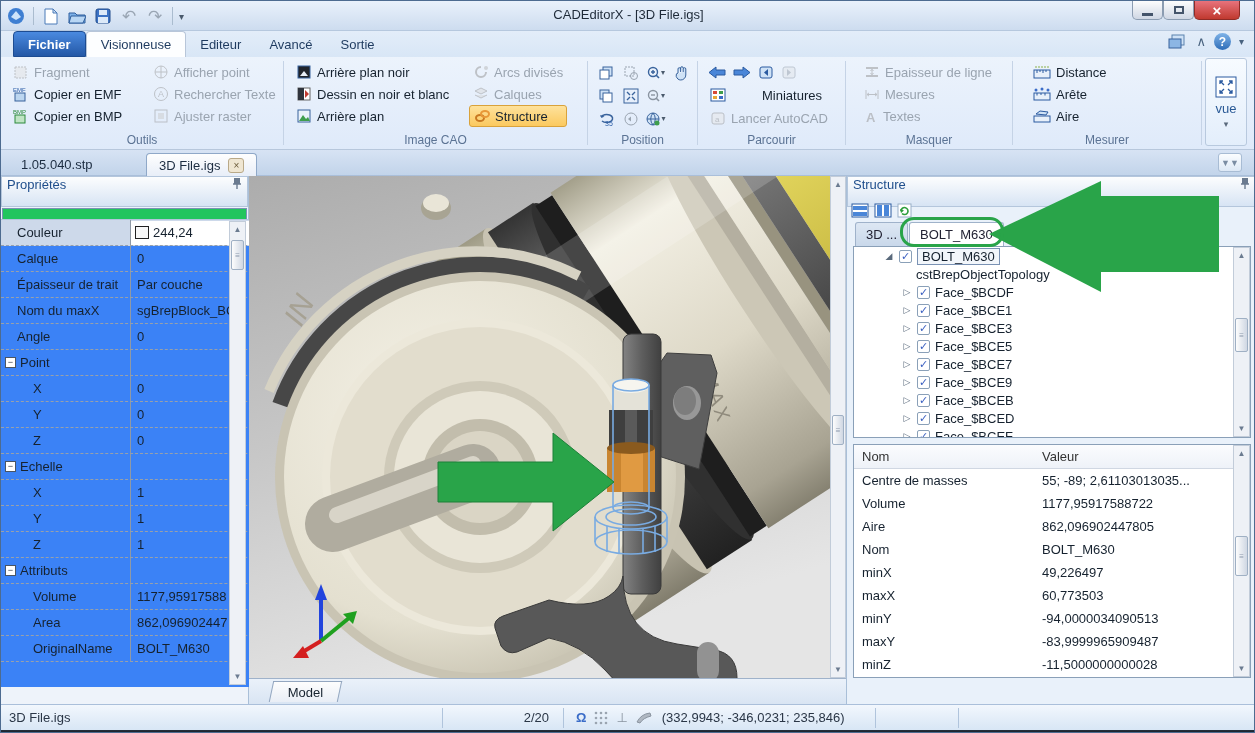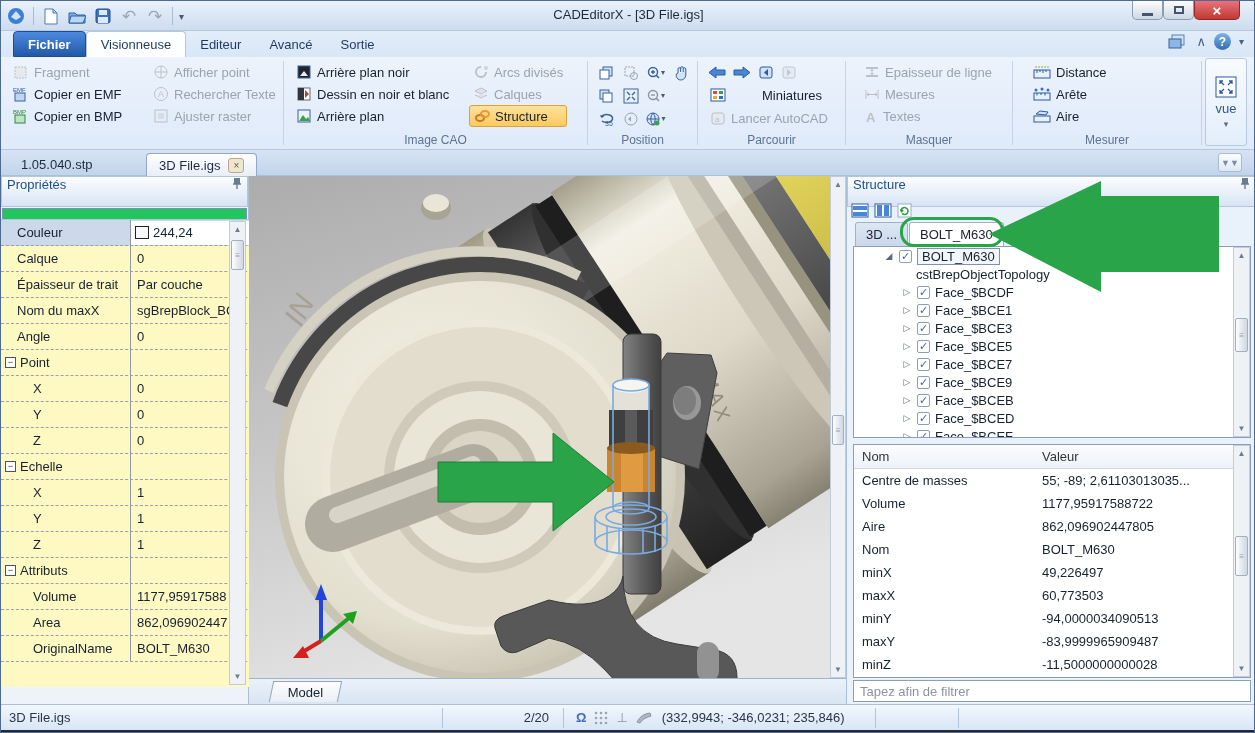--- a/index.html
+++ b/index.html
@@ -45,21 +45,21 @@
   .dtab.active{background:linear-gradient(#fefefe,#e8eef8);border:1px solid #8fa8c8;border-bottom:none;border-radius:4px 4px 0 0;}
   .closebtn{margin-left:8px;width:16px;height:15px;border:1px solid #b9a988;background:#efe6d2;border-radius:3px;
             font-size:10px;display:flex;align-items:center;justify-content:center;color:#6b5b3a;}
   .chevbtn{position:absolute;right:14px;top:3px;width:24px;height:19px;border:1px solid #a8bcd4;border-radius:3px;
            background:linear-gradient(#fbfdff,#dde8f5);color:#7a8ca2;font-size:9px;display:flex;align-items:center;justify-content:center;}
   
   .leftpanel{left:0;top:175px;width:248px;height:528px;background:#eef3fa;border-right:1px solid #a9bfd8;}
   .phead{height:31px;background:linear-gradient(#fcfdfe,#d7e4f4);border:1px solid #b4c6dc;display:flex;
          justify-content:space-between;padding:0 5px;color:#1f4e8c;}
   .combo{margin:1px;height:37px;background:#22c55e;border:1px solid #7a92b4;display:flex;align-items:center;justify-content:space-between;padding:16px 4px;}
-  .grid{position:absolute;left:0;top:43px;width:276px;bottom:17px;background:#fef9c3;border-top:1px solid #b4c6dc;}
+  .grid{position:absolute;left:0;top:43px;width:276px;bottom:17px;background:#3b82f6;border-top:1px solid #b4c6dc;}
   .prow{display:flex;height:26px;border-bottom:1px dashed #97a0ab;align-items:center;}
   .plabel{width:130px;padding-left:16px;border-right:1px solid #8f99a6;height:100%;display:flex;align-items:center;}
   .plabel.grp{padding-left:4px;gap:4px;}
   .plabel.child{padding-left:32px;}
   .pval{flex:1;padding-left:6px;overflow:hidden;white-space:nowrap;}
   .grpbox{width:11px;height:11px;border:1px solid #4a5564;background:#fff;font-size:9px;line-height:9px;text-align:center;color:#2a3442;}
   .colorcell{background:#fff;height:24px;display:flex;align-items:center;gap:4px;padding-left:4px;}
   .swatch{width:14px;height:13px;background:#f8f8f8;border:1px solid #222;}
   
   .sb{position:absolute;background:#eef1f6;border:1px solid #c2ccd9;}
@@ -216,20 +216,21 @@
           <span>Rechercher Texte</span>
           </div>
         <div class="ritem dis">
           <svg width="16" height="16">
               <rect x="2" y="2" width="12" height="12" fill="none" stroke="#8a94a0"></rect>
               <rect x="5" y="5" width="6" height="6" fill="#c8cdd4"></rect>
             </svg>
           <span>Ajuster raster</span>
           </div>
       </div>
+      <div class="rglabel">Outils</div>
     </div>
     <div class="rgsep" style="left:282px;"></div>
 
     <div class="rgroup" style="left:283px;width:303px;">
       <div style="position:absolute;left:8px;top:4px;">
         <div class="ritem">
           <svg width="16" height="16">
               <rect x="2" y="2" width="12" height="12" fill="#20242c" stroke="#39639c"></rect>
               <path d="M4 12 l4 -5 l4 5 z" fill="#e8eef6"></path>
             </svg>
@@ -847,21 +848,20 @@
           <span class="tc1">minZ</span>
           <span class="tc2">-11,5000000000028</span>
         </div>
       <div class="sb" style="right:0;top:0;width:17px;height:232px;">
         <span class="sbbtn" style="top:0;">▲</span>
         <span class="sbthumb" style="top:90px;height:40px;">≡</span>
         <span class="sbbtn" style="bottom:0;">▼</span>
       </div>
     </div>
 
-    <input class="filter" placeholder="Tapez afin de filtrer" style="">
   </div>
 
   <svg class="a" style="left:975px;top:175px;z-index:55;pointer-events:none;" width="250" height="125">
     <polygon points="13,58 125,5 125,116" fill="#29a449"></polygon>
     <rect x="125" y="20" width="118" height="76" fill="#29a449"></rect>
   </svg>
   <div class="greenoval"></div>
 
   <div class="a statusbar">
     <span style="padding-left:8px;width:435px;">3D File.igs</span>

